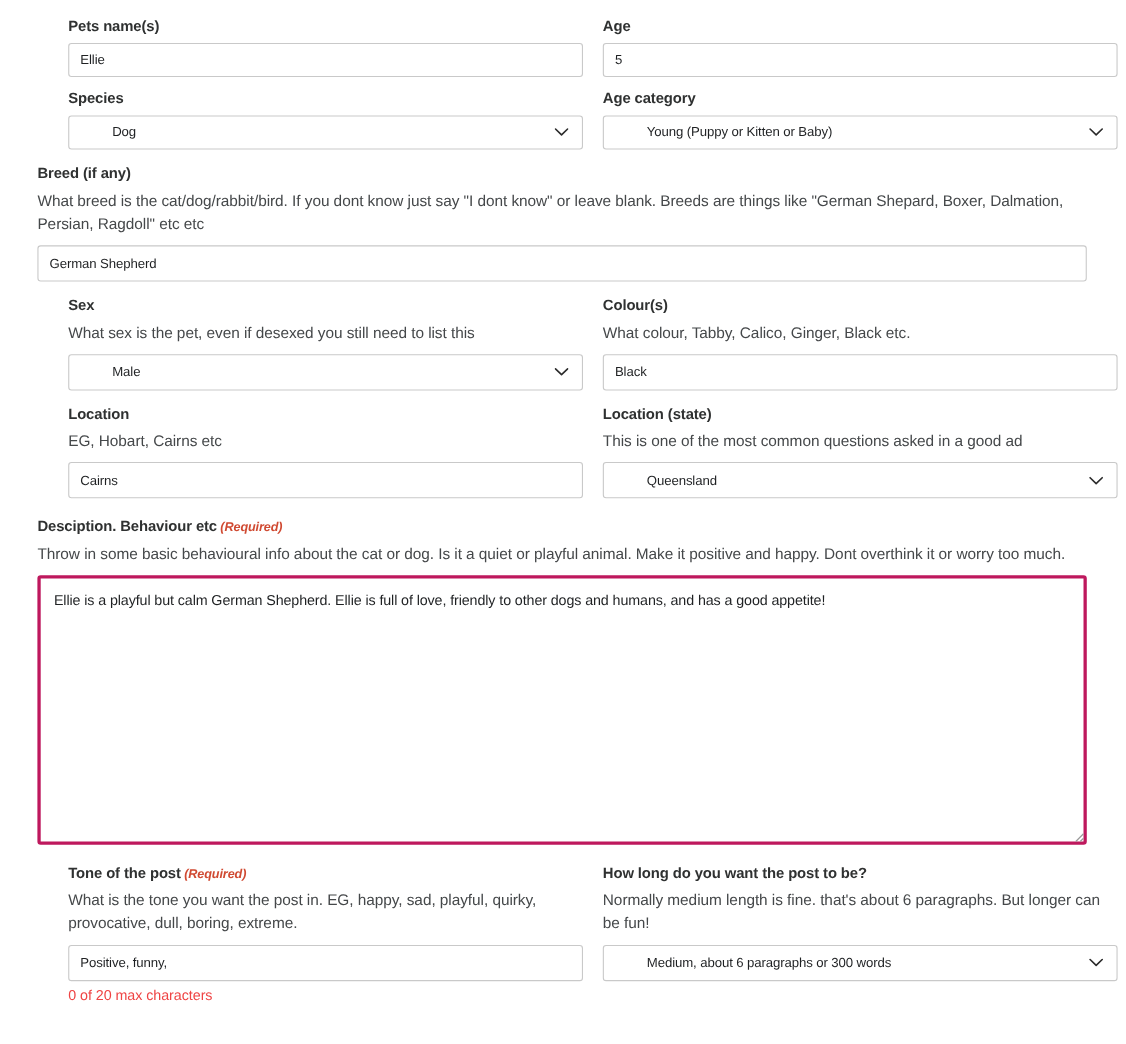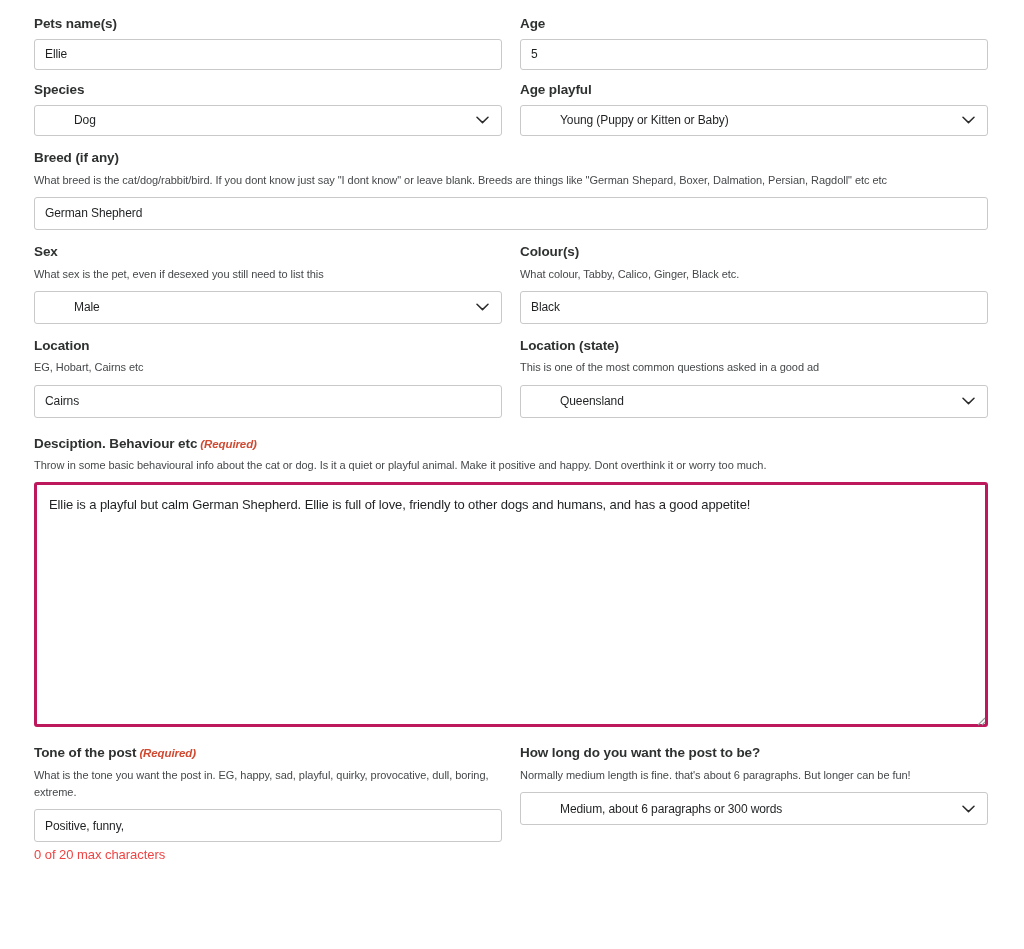--- a/index.html
+++ b/index.html
@@ -18,21 +18,21 @@
 
   .form {
     padding: 16px 36px 0 34px;
   }
 
   .row {
     display: flex;
     gap: 18px;
     align-items: flex-start;
   }
-  .row > .col-left  { width: 468px; flex: 0 0 468px; }
+  .row > .col-left  { width: 468px; flex: 0 0 468px; margin-left: 28px; }
   .row > .col-right { width: 468px; flex: 0 0 468px; }
 
   .field { margin-bottom: 0; }
 
   .label {
     font-size: 13.5px;
     font-weight: bold;
     color: #2f3131;
     line-height: 1.25;
     margin-bottom: 6px;
@@ -40,21 +40,21 @@
   }
   .required {
     color: #d04a32;
     font-style: italic;
     font-weight: bold;
     font-size: 11.5px;
     margin-left: 3px;
   }
 
   .help {
-    font-size: 11px;
+    font-size: 14px;
     color: #45484a;
     line-height: 1.55;
     margin: -1px 0 8px 0;
     letter-spacing: -0.05px;
   }
 
   .control {
     width: 100%;
     height: 31px;
     border: 1px solid #c9c9c9;
@@ -140,21 +140,21 @@
       <div class="control select">
         <span class="value">Dog</span>
         <span class="chev">
           <svg width="13" height="8" viewBox="0 0 13 8">
               <path d="M1 1.3 L6.5 6.6 L12 1.3" fill="none" stroke="currentColor" stroke-width="1.5" stroke-linecap="round" stroke-linejoin="round"></path>
             </svg>
         </span>
       </div>
     </div>
     <div class="col-right field">
-      <div class="label">Age playful</div>
+      <div class="label">Age category</div>
       <div class="control select">
         <span class="value">Young (Puppy or Kitten or Baby)</span>
         <span class="chev">
           <svg width="13" height="8" viewBox="0 0 13 8">
               <path d="M1 1.3 L6.5 6.6 L12 1.3" fill="none" stroke="currentColor" stroke-width="1.5" stroke-linecap="round" stroke-linejoin="round"></path>
             </svg>
         </span>
       </div>
     </div>
   </div>

